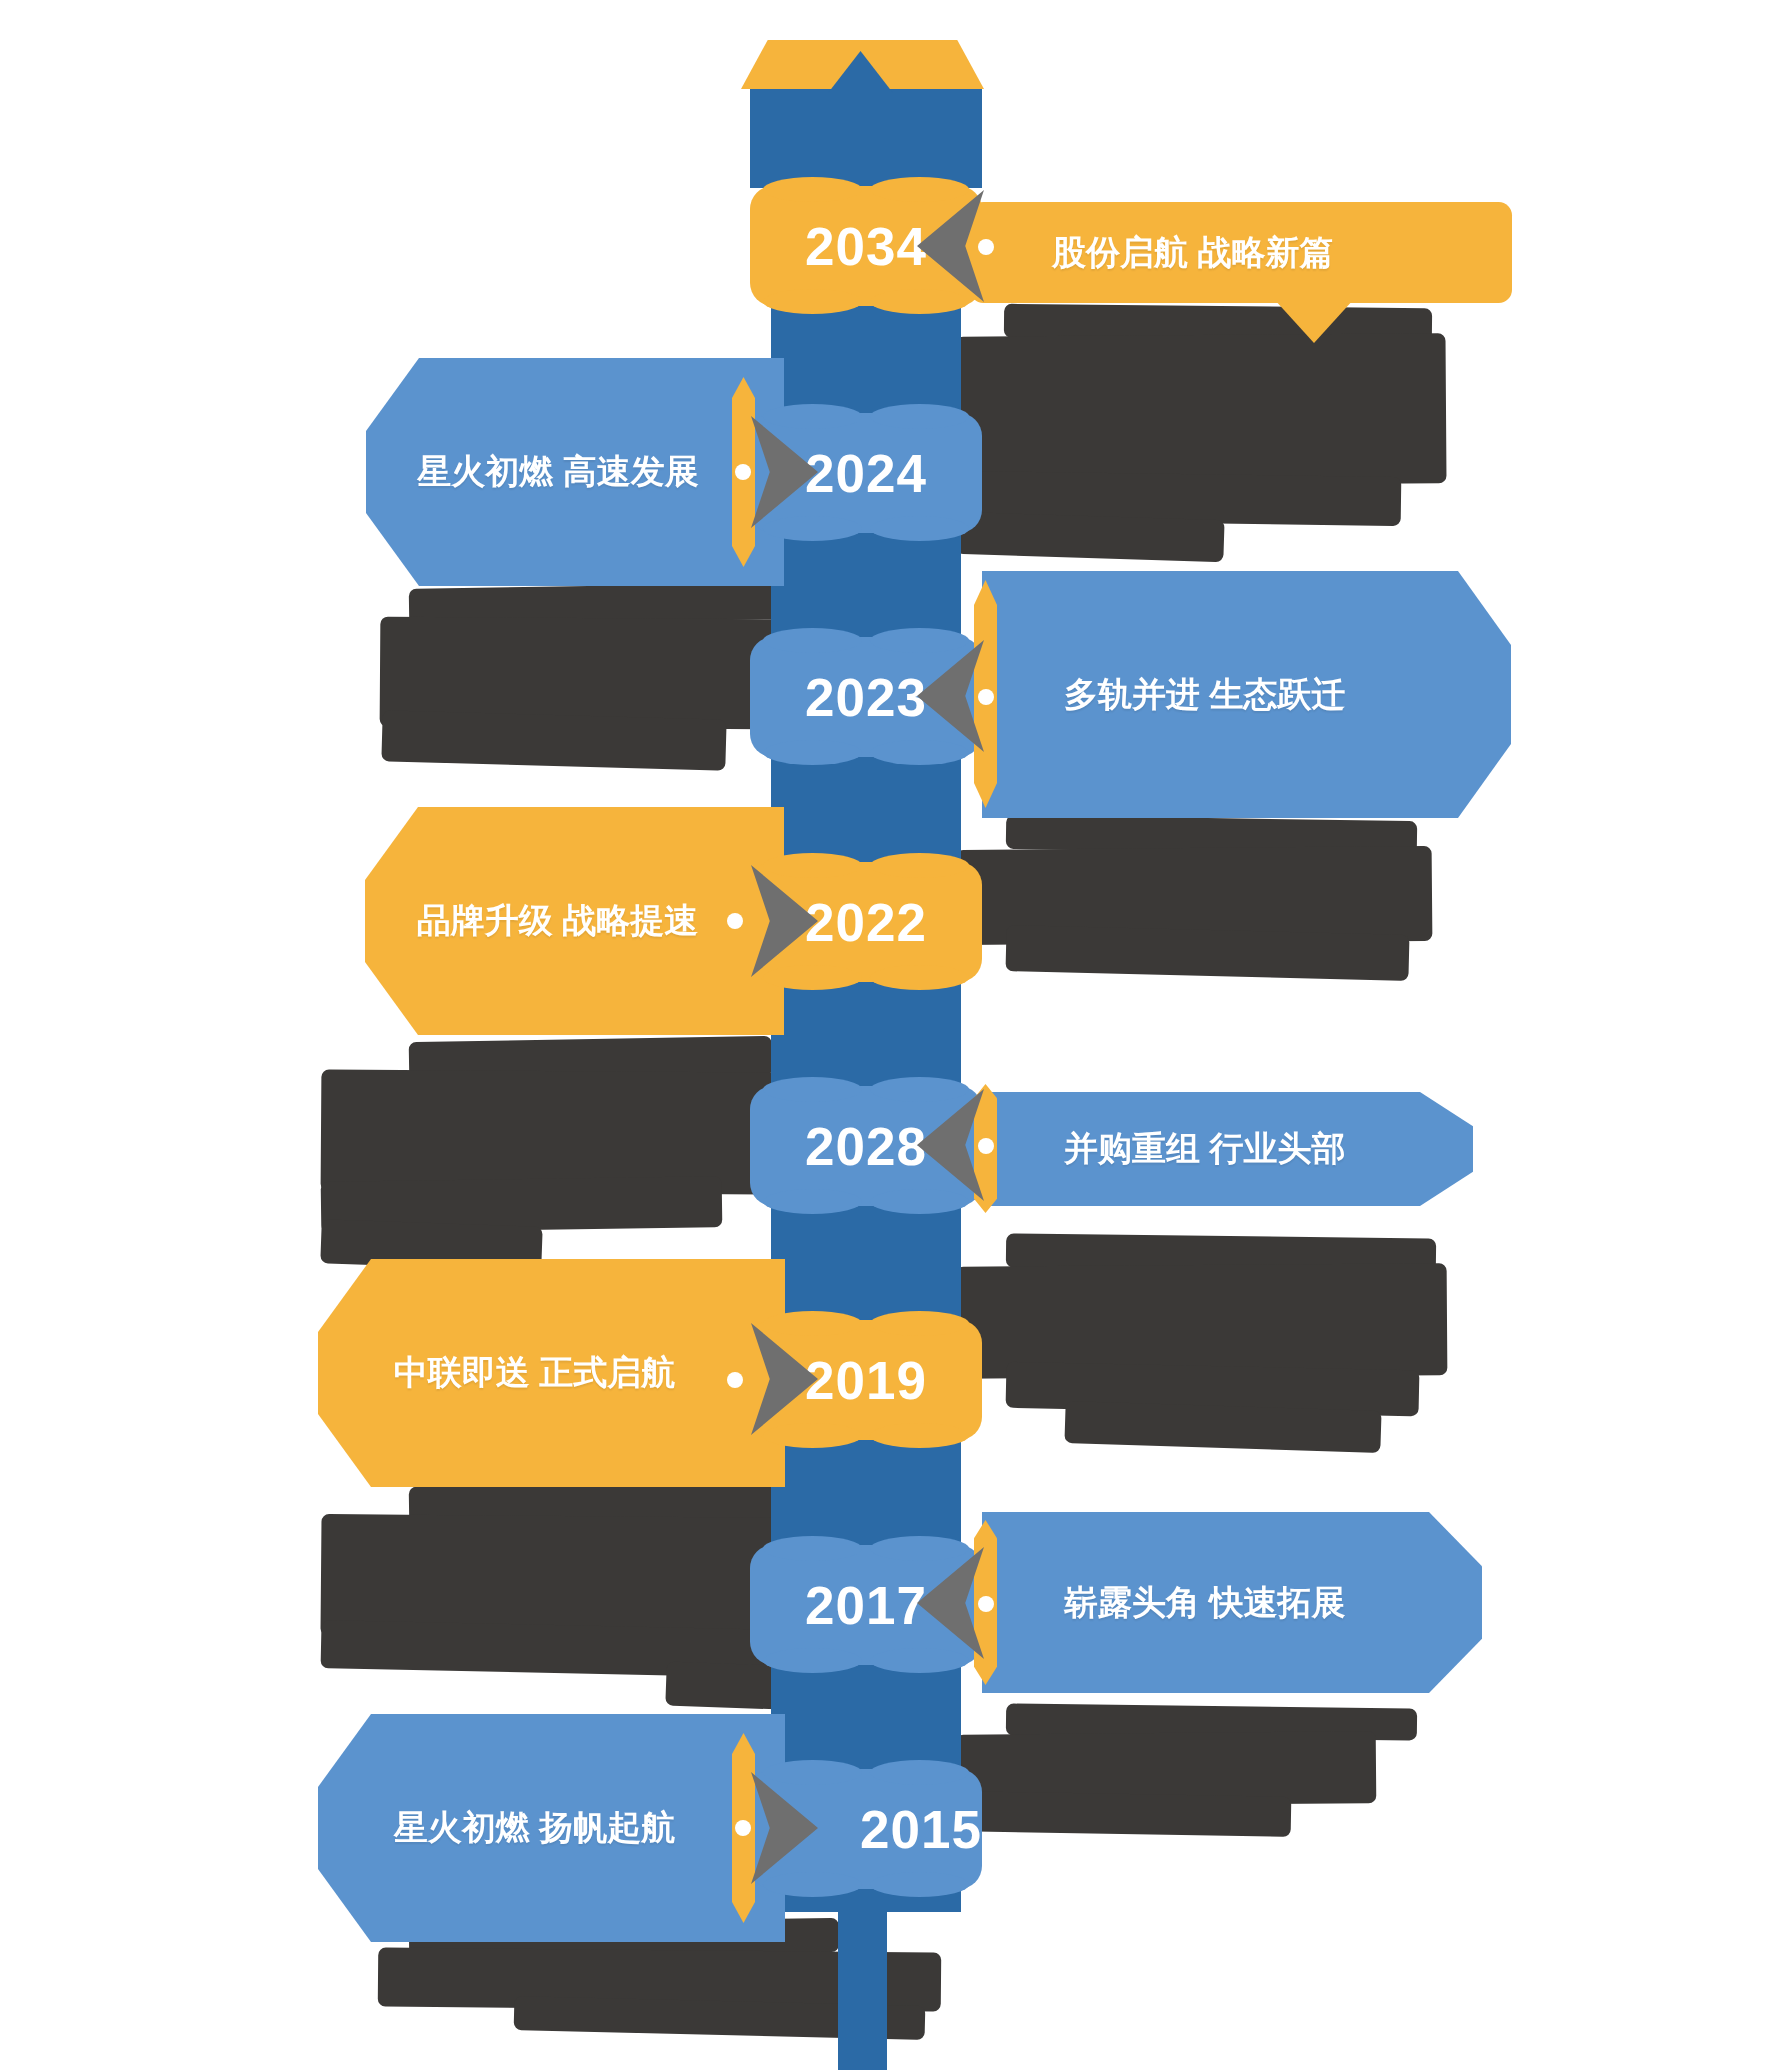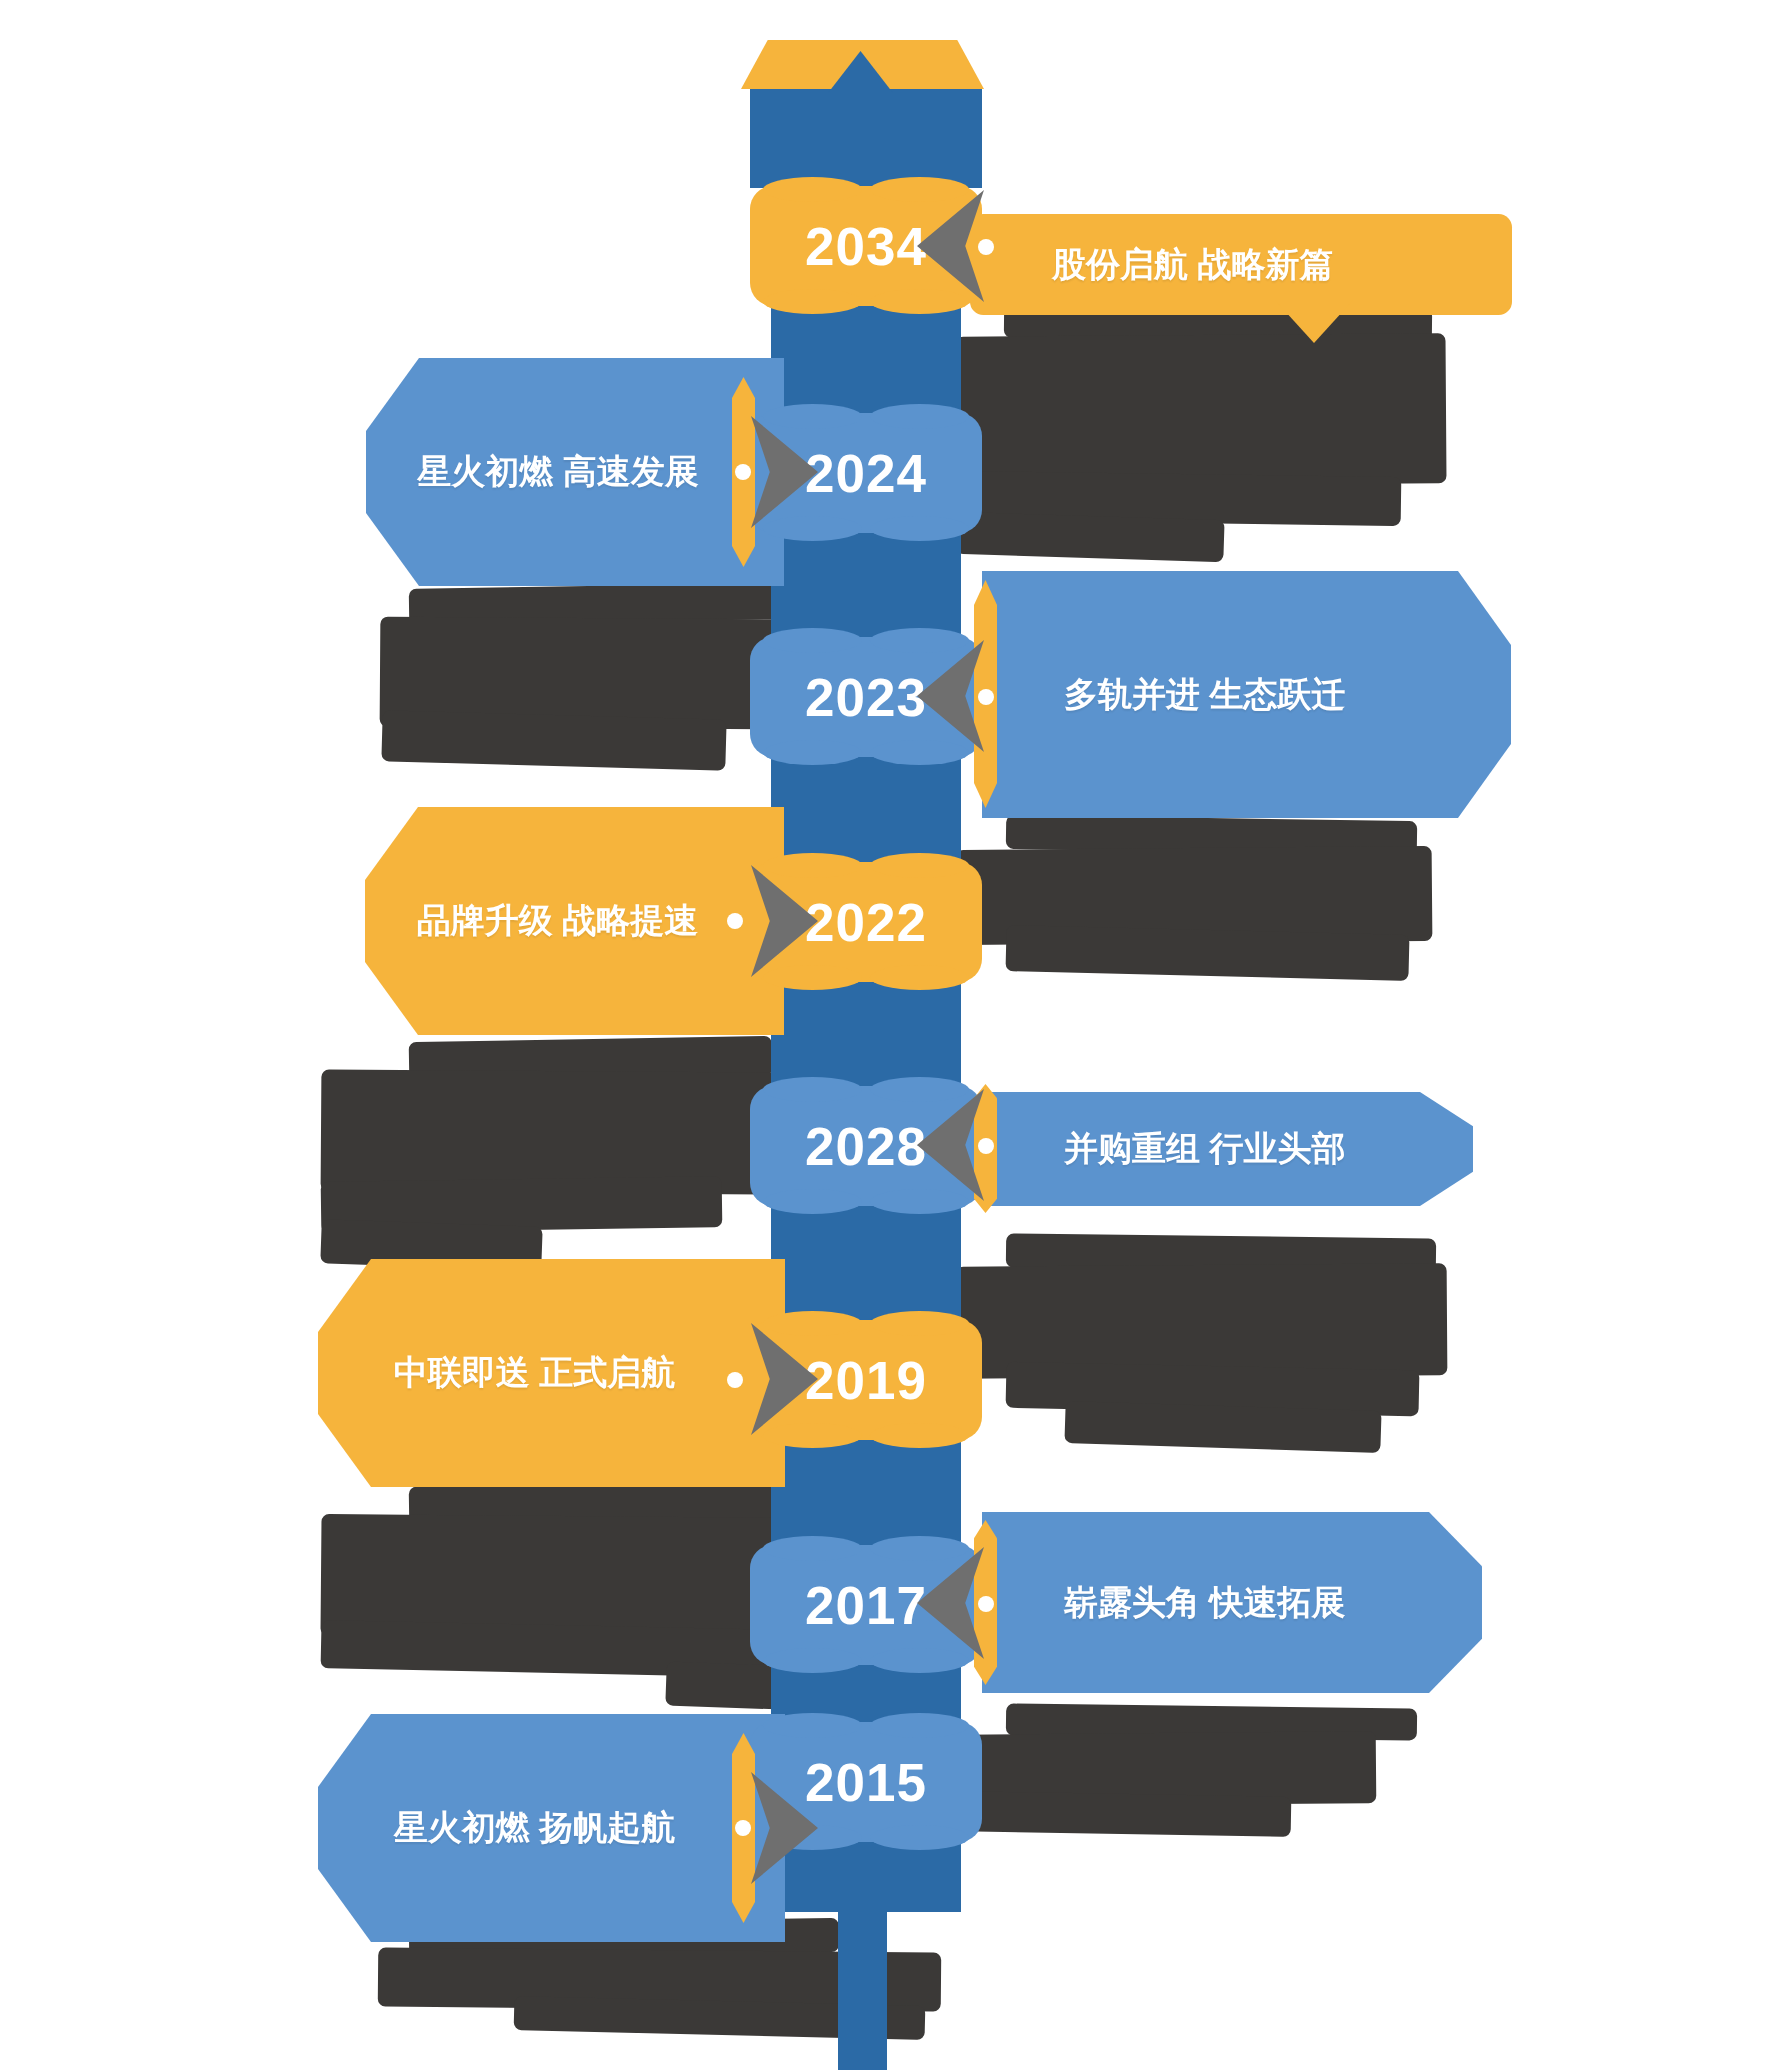--- a/index.html
+++ b/index.html
@@ -46,21 +46,21 @@
 
 <div class="canvas">
 
   <div class="column"></div>
   <div class="cap-yellow"></div>
   <div class="cap-blue"></div>
   <div class="cap-peak"></div>
   <div class="stem"></div>
 
   <section>
-    <div class="flag right bubble c-yellow" style="left:970px;top:214px;width:460px;height:101px;">
+    <div class="flag right bubble c-yellow" style="left:970px;top:202px;width:460px;height:101px;">
       <span class="flag-title">股份启航 战略新篇</span>
     </div>
     <div class="flag-tail" style="left:1274px;top:299px;width:80px;height:44px;"></div>
     <div class="arrow toleft" style="left:917px;top:190px;"></div>
     <div class="dot" style="left:978px;top:239px;"></div>
     <div class="node c-yellow" style="top:186px;">
       <span class="year">2034</span>
     </div>
     <div class="bar" style="left:1004px;top:306px;width:428px;height:34px;transform:rotate(.6deg);"></div>
     <div class="bar" style="left:956px;top:335px;width:490px;height:150px;transform:rotate(-.4deg);"></div>
@@ -159,21 +159,21 @@
     <div class="bar" style="left:956px;top:1794px;width:335px;height:40px;transform:rotate(1deg);"></div>
   </section>
 
   <section>
     <div class="flag left c-lblue" style="left:318px;top:1714px;width:433px;height:228px;">
       <span class="flag-title">星火初燃 扬帆起航</span>
     </div>
     <div class="ribbon" style="left:732px;top:1733px;height:190px;"></div>
     <div class="arrow toright" style="left:751px;top:1772px;"></div>
     <div class="dot" style="left:735px;top:1820px;"></div>
-    <div class="node c-lblue" style="top:1722px;">
+    <div class="node c-lblue" style="top:1769px;justify-content:flex-end;">
       <span class="year">2015</span>
     </div>
     <div class="bar" style="left:409px;top:1921px;width:430px;height:34px;transform:rotate(-.8deg);"></div>
     <div class="bar" style="left:378px;top:1950px;width:563px;height:59px;transform:rotate(.5deg);"></div>
     <div class="bar" style="left:514px;top:2001px;width:411px;height:34px;transform:rotate(1.4deg);"></div>
   </section>
 
 </div>
 
 

